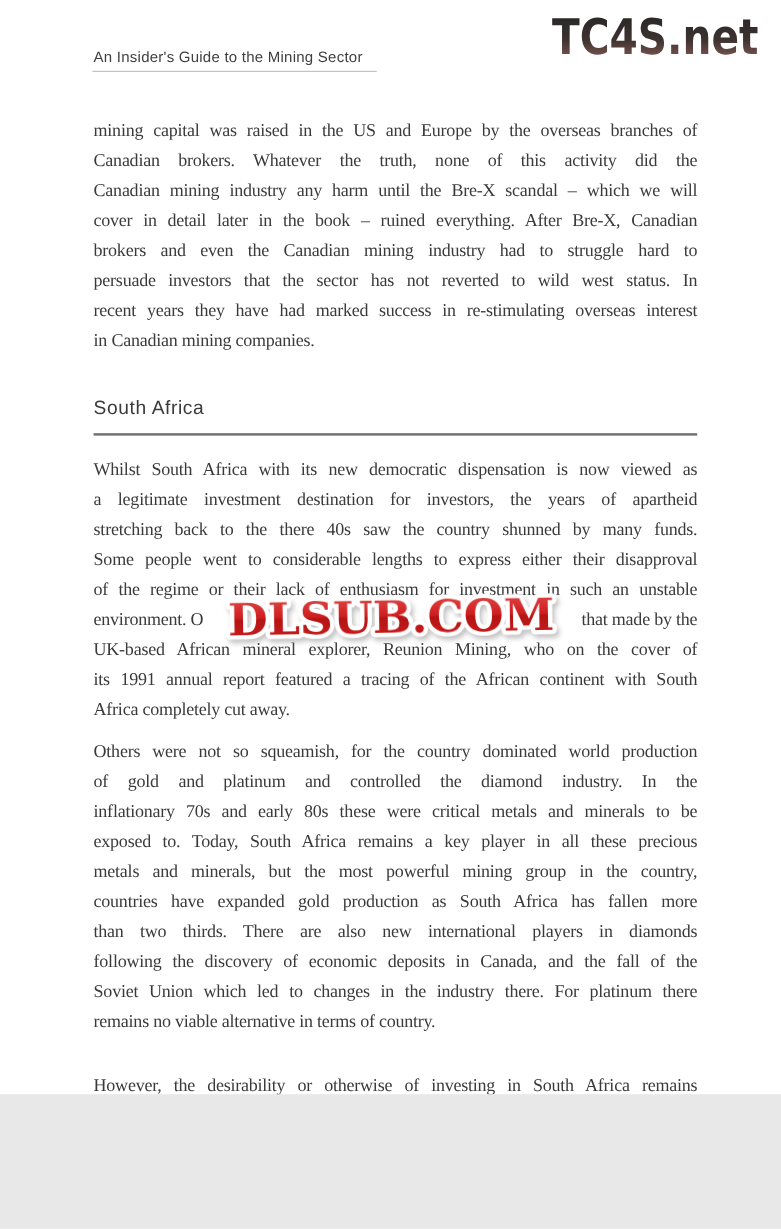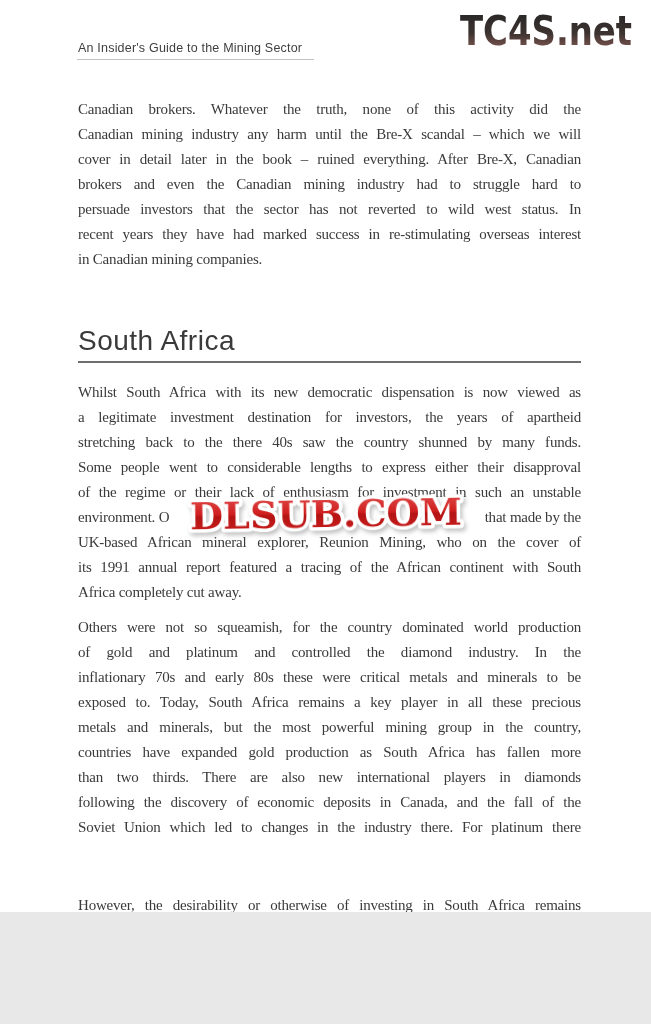--- a/index.html
+++ b/index.html
@@ -21,21 +21,21 @@
     position:absolute; left:78px; width:503px;
     font-size:15px; letter-spacing:-0.2px; line-height:25px; color:#3a3a3a;
   }
   .pline { text-align:justify; text-align-last:justify; height:25px; white-space:nowrap; }
   .pline.endline { text-align-last:left; }
   .covered-line { display:flex; justify-content:space-between; height:25px; }
   #para1 { top:97px; }
   .section-heading {
     position:absolute; left:78px; top:325px;
     font-family:"Liberation Sans", sans-serif; font-weight:400;
-    font-size:28px; letter-spacing:0.5px; color:#3a3a3a; line-height:32px;
+    font-size:16px; letter-spacing:0.5px; color:#3a3a3a; line-height:32px;
   }
   .section-rule {
     position:absolute; left:78px; top:361px; width:503px; height:2px;
     background:#6e6e6e;
   }
   #para2 { top:380px; }
   #para3 { top:615px; }
   #para4 { top:893px; }
   .page-number {
     position:absolute; left:89px; top:962px;
@@ -67,20 +67,21 @@
           <stop offset="0.08" stop-color="#262626"></stop>
           <stop offset="0.55" stop-color="#3d3330"></stop>
           <stop offset="1" stop-color="#96645c"></stop>
         </linearGradient>
       </defs>
       <text x="90" y="41" text-anchor="middle" textLength="172" lengthAdjust="spacingAndGlyphs" font-family="'DejaVu Sans', sans-serif" font-weight="bold" font-size="41" fill="url(#g-tc4s)">TC4S.net</text>
     </svg>
   </div>
 
   <div class="para" id="para1">
+      <div class="pline">mining capital was raised in the US and Europe by the overseas branches of</div>
       <div class="pline">Canadian brokers. Whatever the truth, none of this activity did the</div>
       <div class="pline">Canadian mining industry any harm until the Bre-X scandal – which we will</div>
       <div class="pline">cover in detail later in the book – ruined everything. After Bre-X, Canadian</div>
       <div class="pline">brokers and even the Canadian mining industry had to struggle hard to</div>
       <div class="pline">persuade investors that the sector has not reverted to wild west status. In</div>
       <div class="pline">recent years they have had marked success in re-stimulating overseas interest</div>
       <div class="pline endline">in Canadian mining companies.</div>
     </div>
 
   <div class="section-heading">South Africa</div>
@@ -122,20 +123,21 @@
   <div class="para" id="para3">
       <div class="pline">Others were not so squeamish, for the country dominated world production</div>
       <div class="pline">of gold and platinum and controlled the diamond industry. In the</div>
       <div class="pline">inflationary 70s and early 80s these were critical metals and minerals to be</div>
       <div class="pline">exposed to. Today, South Africa remains a key player in all these precious</div>
       <div class="pline">metals and minerals, but the most powerful mining group in the country,</div>
       <div class="pline">countries have expanded gold production as South Africa has fallen more</div>
       <div class="pline">than two thirds. There are also new international players in diamonds</div>
       <div class="pline">following the discovery of economic deposits in Canada, and the fall of the</div>
       <div class="pline">Soviet Union which led to changes in the industry there. For platinum there</div>
+      <div class="pline endline">remains no viable alternative in terms of country.</div>
     </div>
 
   <div class="para" id="para4">
       <div class="pline">However, the desirability or otherwise of investing in South Africa remains</div>
       <div class="pline">in dispute even though apartheid has been dead for over 10 years. In recent</div>
     </div>
 
   <div class="page-number">8</div>
 
   <div class="wm-traders">

